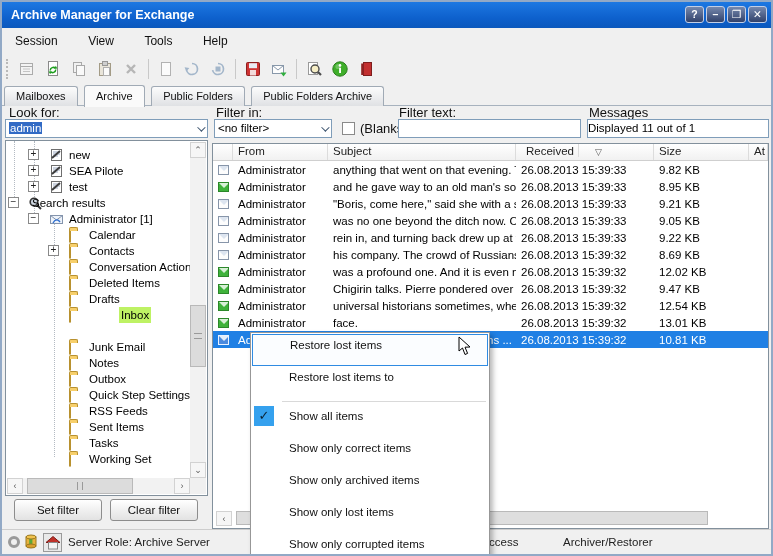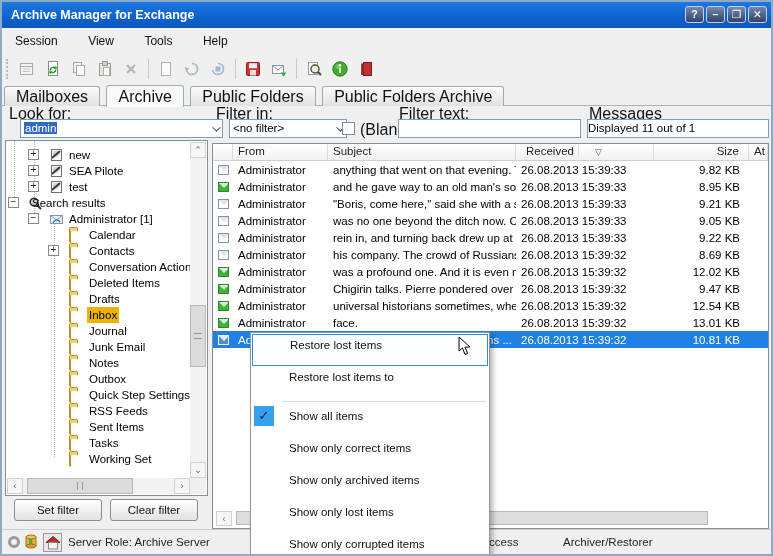--- a/index.html
+++ b/index.html
@@ -21,50 +21,50 @@
   .menuitem { display:inline-block; padding:0 13px; font-size:12px; line-height:26px; color:#111; }
   .toolbar { position:absolute; left:0; top:52px; right:0; height:30px; display:flex;
              align-items:center; gap:4px; padding-left:4px; }
   .grip { width:4px; height:20px; border-left:2px dotted #b9b9b9; margin-right:2px; }
   .tbi { width:22px; height:22px; display:flex; align-items:center; justify-content:center; }
   .tbsep { width:1px; height:20px; background:#c9c9c9; margin:0 2px; }
 
   
   .tabbar { position:absolute; left:0; top:82px; right:0; height:22px;
             border-bottom:1px solid #a7b2be; padding-left:2px; }
-  .tab { display:inline-block; height:20px; margin-top:2px; padding:0 11px; font-size:16px;
+  .tab { display:inline-block; height:20px; margin-top:2px; padding:0 11px; font-size:11px;
          line-height:19px; color:#111; background:linear-gradient(180deg,#fcfcfc,#dfe1e4);
          border:1px solid #a0aab5; border-bottom:none; border-radius:3px 3px 0 0; margin-right:2px; }
   .tab.active { background:#fafafa; height:22px; margin-top:0; line-height:21px; position:relative; z-index:2; }
 
   
-  .flabel { position:absolute; font-size:16px; color:#111; top:103px; height:14px; }
+  .flabel { position:absolute; font-size:13px; color:#111; top:103px; height:14px; }
   .fctrl { position:absolute; top:117px; height:19px; background:#fff; border:1px solid #7f9db9;
            font-size:11.5px; line-height:17px; }
-  .combo { padding-left:3px;margin-left:15px; }
+  .combo { padding-left:3px; }
   .combo .arr { position:absolute; right:4px; top:6px; width:6px; height:6px;
                 border-right:1.6px solid #39506b; border-bottom:1.6px solid #39506b;
                 transform:rotate(45deg) translateY(-2px); }
   .selhl { background:#316ac5; color:#fff; padding:0 1px; }
   .checkbox { position:absolute; top:120px; left:340px; width:13px; height:13px;
               background:#fff; border:1px solid #8a8a8a; }
   .msgbox { text-align:left; padding-right:3px; }
 
   
   .leftpanel { position:absolute; left:3px; top:138px; width:203px; height:356px;
                background:#fff; border:1px solid #82909c; }
   .titem { position:absolute; left:0; right:18px; height:16px; font-size:11.5px; line-height:16px; }
   .exp { position:absolute; top:2px; width:11px; height:11px; background:#fff;
          border:1px solid #898989; font-size:10px; line-height:8px; text-align:center; color:#222; }
   .ticon { position:absolute; top:1px; }
   .tlabel { position:absolute; top:0; white-space:nowrap; color:#000; padding:0 2px; }
   .l1 .exp{left:2px}  .l1 .ticon{left:22px}  .l1 .tlabel{left:24px}
   .l2 .exp{left:22px} .l2 .ticon{left:43px}  .l2 .tlabel{left:61px}
   .l3 .exp{left:42px} .l3 .ticon{left:63px}  .l3 .tlabel{left:81px}
-  .titem.isel .tlabel { background:#eab308; }
+  .titem.isel .tlabel { background:#bef264;margin-left:32px; }
   .tline { position:absolute; border-left:1px dotted #b3bac2; width:0; }
   .folder { width:15px; height:11px; margin-top:2px; background:linear-gradient(180deg,#ffe9a0,#f7cf6b);
             border:1px solid #b8912f; border-radius:1px; position:relative; }
   .folder::before { content:""; position:absolute; top:-3px; left:-1px; width:7px; height:3px;
             background:#f7cf6b; border:1px solid #b8912f; border-bottom:none; border-radius:2px 2px 0 0; }
 
   
   .vscroll { position:absolute; top:1px; right:1px; bottom:17px; width:16px; background:#f2f2f2; }
   .hscroll { position:absolute; left:1px; bottom:1px; right:17px; height:16px; background:#f2f2f2; }
   .scorner { position:absolute; right:1px; bottom:1px; width:16px; height:16px; background:#f0f0f0; }
@@ -86,21 +86,21 @@
                 background:#fff; border:1px solid #82909c; overflow:hidden; }
   .thead { display:flex; height:17px; background:linear-gradient(180deg,#ffffff,#f1f1f1);
            border-bottom:1px solid #cfcfcf; font-size:11.5px; color:#222; }
   .thead span { border-right:1px solid #dcdcdc; padding:1px 4px 0 5px; white-space:nowrap; overflow:hidden; }
   .trow { display:flex; height:17px; font-size:11.5px; color:#000; align-items:center; }
   .trow span { padding:0 4px 0 5px; white-space:nowrap; overflow:hidden; }
   .c-ic { width:20px; flex:none; display:flex; justify-content:center; }
   .c-from { width:95px; flex:none; }
   .c-subj { width:188px; flex:none; }
   .c-recv { width:138px; flex:none; }
-  .c-size { width:95px; flex:none; text-align:right; padding-right:9px !important; }
+  .c-size { width:95px; flex:none; text-align:left; padding-right:9px !important; }
   .c-at { flex:1;text-align:right; }
   .sortglyph { font-size:9px; color:#555; margin-left:16px; border:none !important; padding:0 !important; }
   .trow.sel { background:#2080e4; color:#fff; }
   .trow.sel .c-subj { text-align:right; }
   .env { display:inline-block; width:13px; height:10px; position:relative; }
   .trow[data-icon="open"] .env { background:#fdfdfd; border:1px solid #8795a9; }
   .trow[data-icon="open"] .env::before { content:""; position:absolute; left:-1px; top:-4px;
       border-left:6.5px solid transparent; border-right:6.5px solid transparent; border-bottom:4px solid #c6d2e4; }
   .trow[data-icon="open"] .env::after { content:""; position:absolute; left:0; top:0;
       border-left:5.5px solid transparent; border-right:5.5px solid transparent; border-top:5px solid #dde5f0; }
@@ -329,21 +329,20 @@
             <path d="M4 11c2-4 5-4 7-1" stroke="#2f6fd0" fill="none" stroke-width="1.4"></path>
           </svg></span>
         <span class="tlabel">Administrator [1]</span>
       </div>
     <div class="titem l3" style="top:86px"><span class="ticon folder"></span><span class="tlabel">Calendar</span></div>
     <div class="titem l3" style="top:102px"><span class="exp">+</span><span class="ticon folder"></span><span class="tlabel">Contacts</span></div>
     <div class="titem l3" style="top:118px"><span class="ticon folder"></span><span class="tlabel">Conversation Action</span></div>
     <div class="titem l3" style="top:134px"><span class="ticon folder"></span><span class="tlabel">Deleted Items</span></div>
     <div class="titem l3" style="top:150px"><span class="ticon folder"></span><span class="tlabel">Drafts</span></div>
     <div class="titem l3 isel" style="top:166px"><span class="ticon folder"></span><span class="tlabel">Inbox</span></div>
-    <div class="titem l3" style="top:182px"><span class="ticon folder"></span><span class="tlabel">Journal</span></div>
     <div class="titem l3" style="top:198px"><span class="ticon folder"></span><span class="tlabel">Junk Email</span></div>
     <div class="titem l3" style="top:214px"><span class="ticon folder"></span><span class="tlabel">Notes</span></div>
     <div class="titem l3" style="top:230px"><span class="ticon folder"></span><span class="tlabel">Outbox</span></div>
     <div class="titem l3" style="top:246px"><span class="ticon folder"></span><span class="tlabel">Quick Step Settings</span></div>
     <div class="titem l3" style="top:262px"><span class="ticon folder"></span><span class="tlabel">RSS Feeds</span></div>
     <div class="titem l3" style="top:278px"><span class="ticon folder"></span><span class="tlabel">Sent Items</span></div>
     <div class="titem l3" style="top:294px"><span class="ticon folder"></span><span class="tlabel">Tasks</span></div>
     <div class="titem l3" style="top:310px"><span class="ticon folder"></span><span class="tlabel">Working Set</span></div>
 
     <div class="vscroll">

